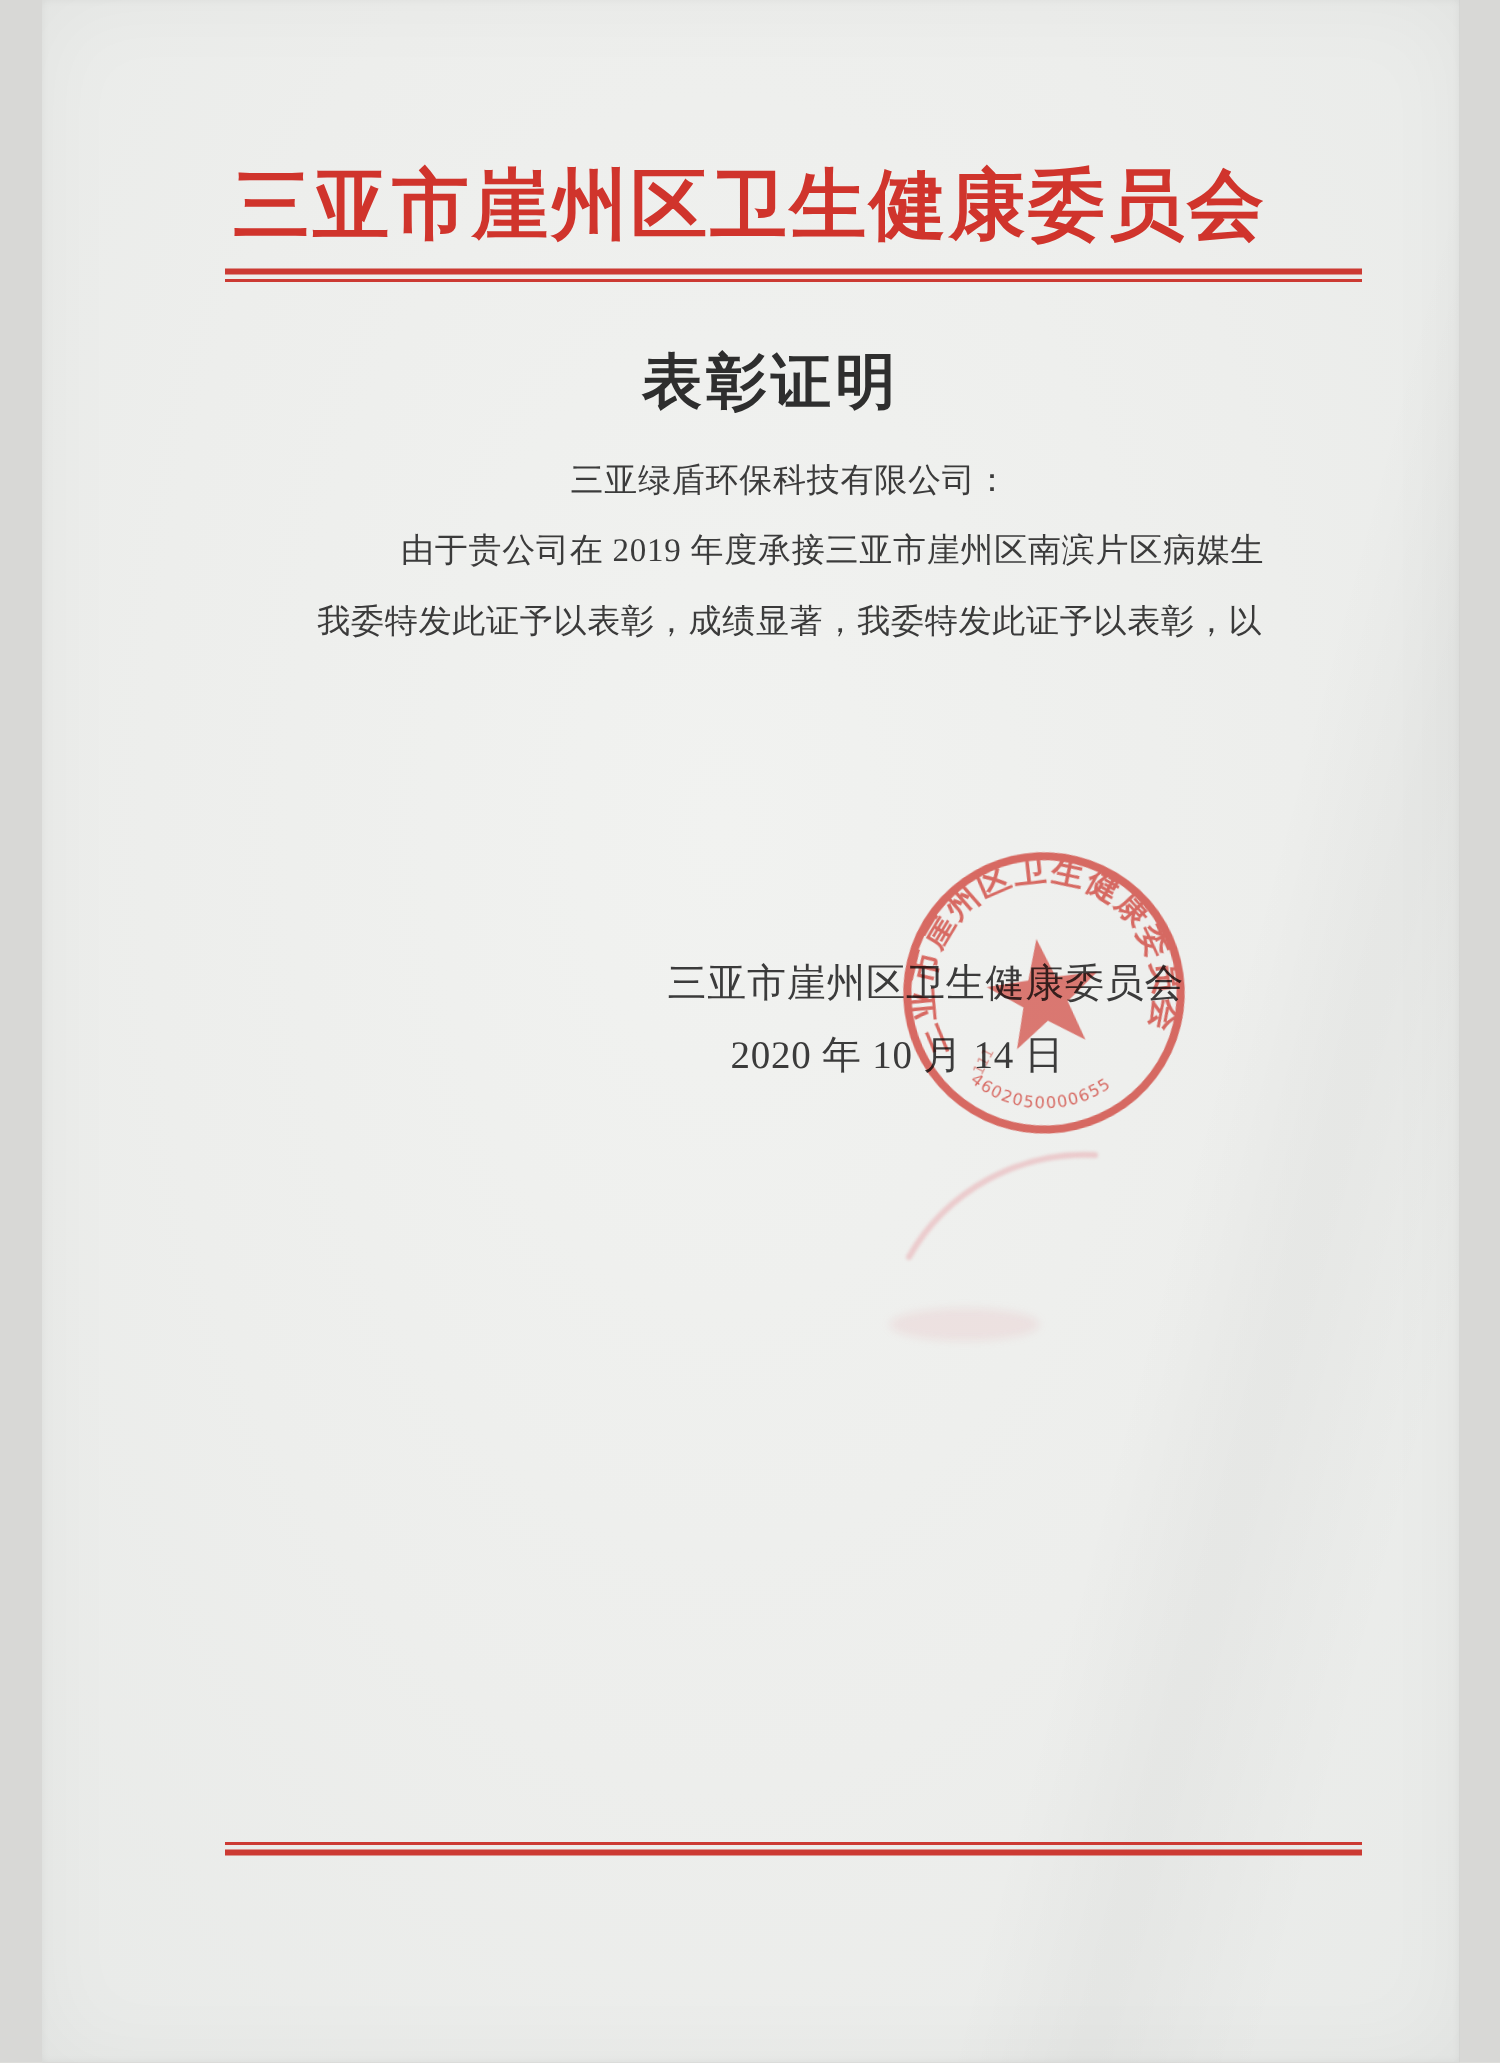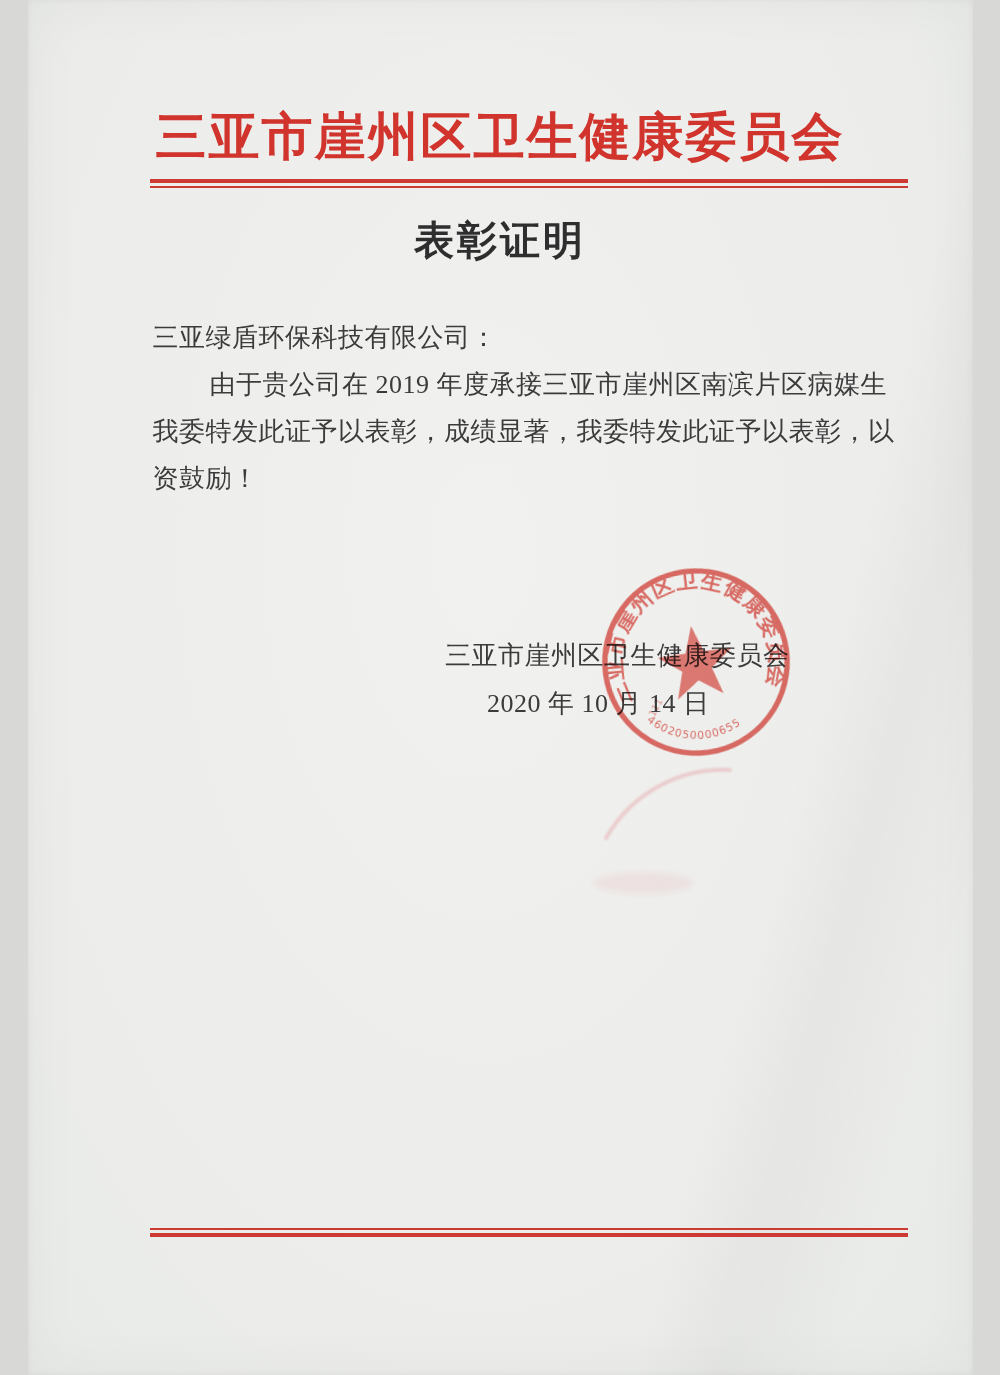--- a/index.html
+++ b/index.html
@@ -39,36 +39,37 @@
   }
   .rule-top-thick   { top: 179px; height: 4px; background: #cc3a33; }
   .rule-top-thin    { top: 186px; height: 2px; background: #cc3a33; }
   .rule-bottom-thin { top: 1228px; height: 2px; background: #cc3a33; }
   .rule-bottom-thick{ top: 1233px; height: 4px; background: #cc3a33; }
   .doc-title {
     position: absolute;
     top: 213px;
     left: 0;
     width: 100%;
-    margin: 0;
+    margin: 14px;
     text-align: center;
     font-size: 40px;
     font-weight: bold;
     letter-spacing: 3px;
     color: #2e2e2e;
   }
   .body-block {
     position: absolute;
-    top: 314px;
+    top: 296px;
     left: 125px;
     width: 748px;
-    font-size: 26px;
+    font-size: 22px;
     line-height: 47px;
     letter-spacing: 0.5px;
     color: #3b3b3b;
+    text-align: center;
   }
   .body-line { margin: 0; white-space: nowrap; }
   .body-line.indent { padding-left: 57px; }
   .signature-name {
     position: absolute;
     top: 638px;
     right: 183px;
     font-size: 26px;
     letter-spacing: 0.5px;
     color: #3b3b3b;
@@ -129,21 +130,20 @@
 
   <div class="rule rule-top-thick"></div>
   <div class="rule rule-top-thin"></div>
 
   <h2 class="doc-title">表彰证明</h2>
 
   <div class="body-block">
     <p class="body-line">三亚绿盾环保科技有限公司：</p>
     <p class="body-line indent">由于贵公司在 2019 年度承接三亚市崖州区南滨片区病媒生</p>
     <p class="body-line">我委特发此证予以表彰，成绩显著，我委特发此证予以表彰，以</p>
-    <p class="body-line">资鼓励！</p>
   </div>
 
   <div class="signature-name">三亚市崖州区卫生健康委员会</div>
 
   <div class="signature-date">2020 年 10 月 14 日</div>
 
   <svg class="ghost-mark" viewBox="0 0 220 170" width="220" height="170">
     <path d="M 38 93 A 135 135 0 0 1 162 25" fill="none" stroke="rgba(228,118,128,0.30)" stroke-width="4" stroke-linecap="round"></path>
   </svg>
   <div class="ghost-smudge"></div>

